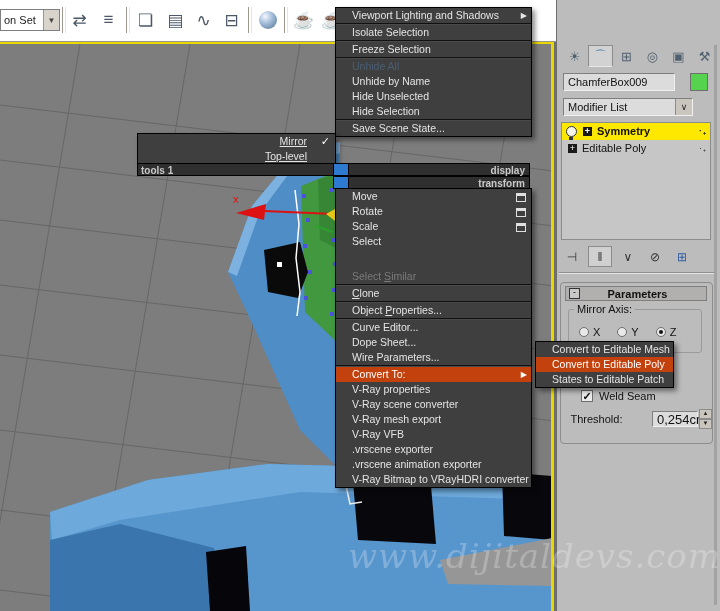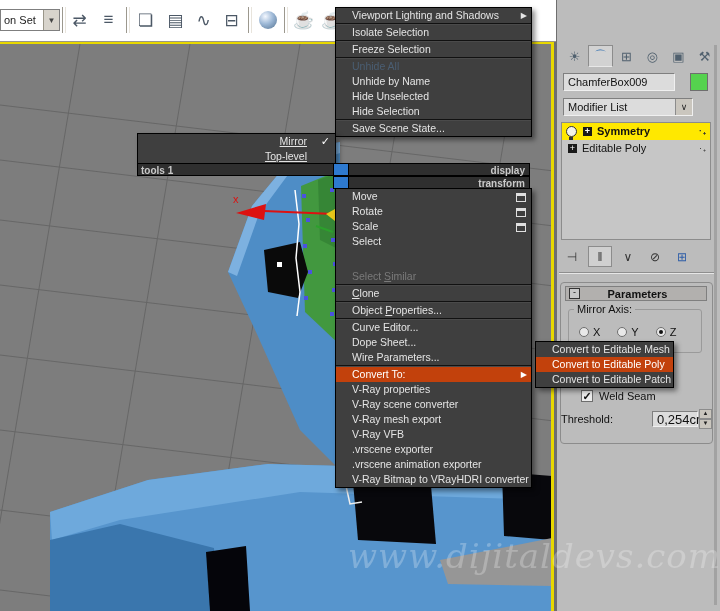--- a/index.html
+++ b/index.html
@@ -89,21 +89,21 @@
   .radios{position:absolute;left:10px;top:16px;display:flex;gap:17px;}
   .radio{display:flex;align-items:center;gap:4px;}
   .rdot{width:10px;height:10px;border-radius:50%;background:#e8e8e8;border:1px solid #6e6e6e;
         position:relative;box-sizing:border-box;}
   .rdot.on:after{content:"";position:absolute;left:2px;top:2px;width:4px;height:4px;
                  border-radius:50%;background:#111;}
   .weldrow{position:absolute;left:20px;top:107px;display:flex;align-items:center;gap:6px;}
   .cbox{width:12px;height:12px;background:#ececec;border:1px solid #6e6e6e;font-size:11px;
         line-height:11px;text-align:center;font-weight:bold;color:#111;box-sizing:border-box;}
   .threshrow{position:absolute;left:0;top:126px;width:100%;display:flex;align-items:center;}
-  .tlabel{width:88px;text-align:left;padding-right:20px;}
+  .tlabel{width:88px;text-align:center;padding-right:20px;}
   .tfield{width:46px;height:16px;font-size:13px;}
   .spinner{display:flex;flex-direction:column;margin-left:1px;}
   .spinner div{width:11px;height:8px;background:#cac6be;border:1px solid #8c8c8c;font-size:6px;
                line-height:6px;text-align:center;color:#222;}
   .scrollstrip{position:absolute;left:157px;top:45px;width:3px;height:560px;background:#a2a2a2;}
 </style>
 </head>
 <body>
 
 <div id="app">
@@ -263,21 +263,21 @@
     <div class="mi"><span>V-Ray mesh export</span></div>
     <div class="mi"><span>V-Ray VFB</span></div>
     <div class="mi"><span>.vrscene exporter</span></div>
     <div class="mi"><span>.vrscene animation exporter</span></div>
     <div class="mi"><span>V-Ray Bitmap to VRayHDRI converter</span></div>
   </div>
 
   <div class="menu" style="left:535px;top:341px;width:137px;z-index:110;">
     <div class="mi"><span>Convert to Editable Mesh</span></div>
     <div class="mi hl"><span>Convert to Editable Poly</span></div>
-    <div class="mi"><span>Convert to Editable Patch</span></div>
+    <div class="mi"><span>States to Editable Patch</span></div>
   </div>
 
   <div class="panel">
     <div class="tabs">
       <div class="tab">
           <span>☀</span>
         </div>
       <div class="tab active">
           <span style="color:#2e6eb0">⌒</span>
         </div>

